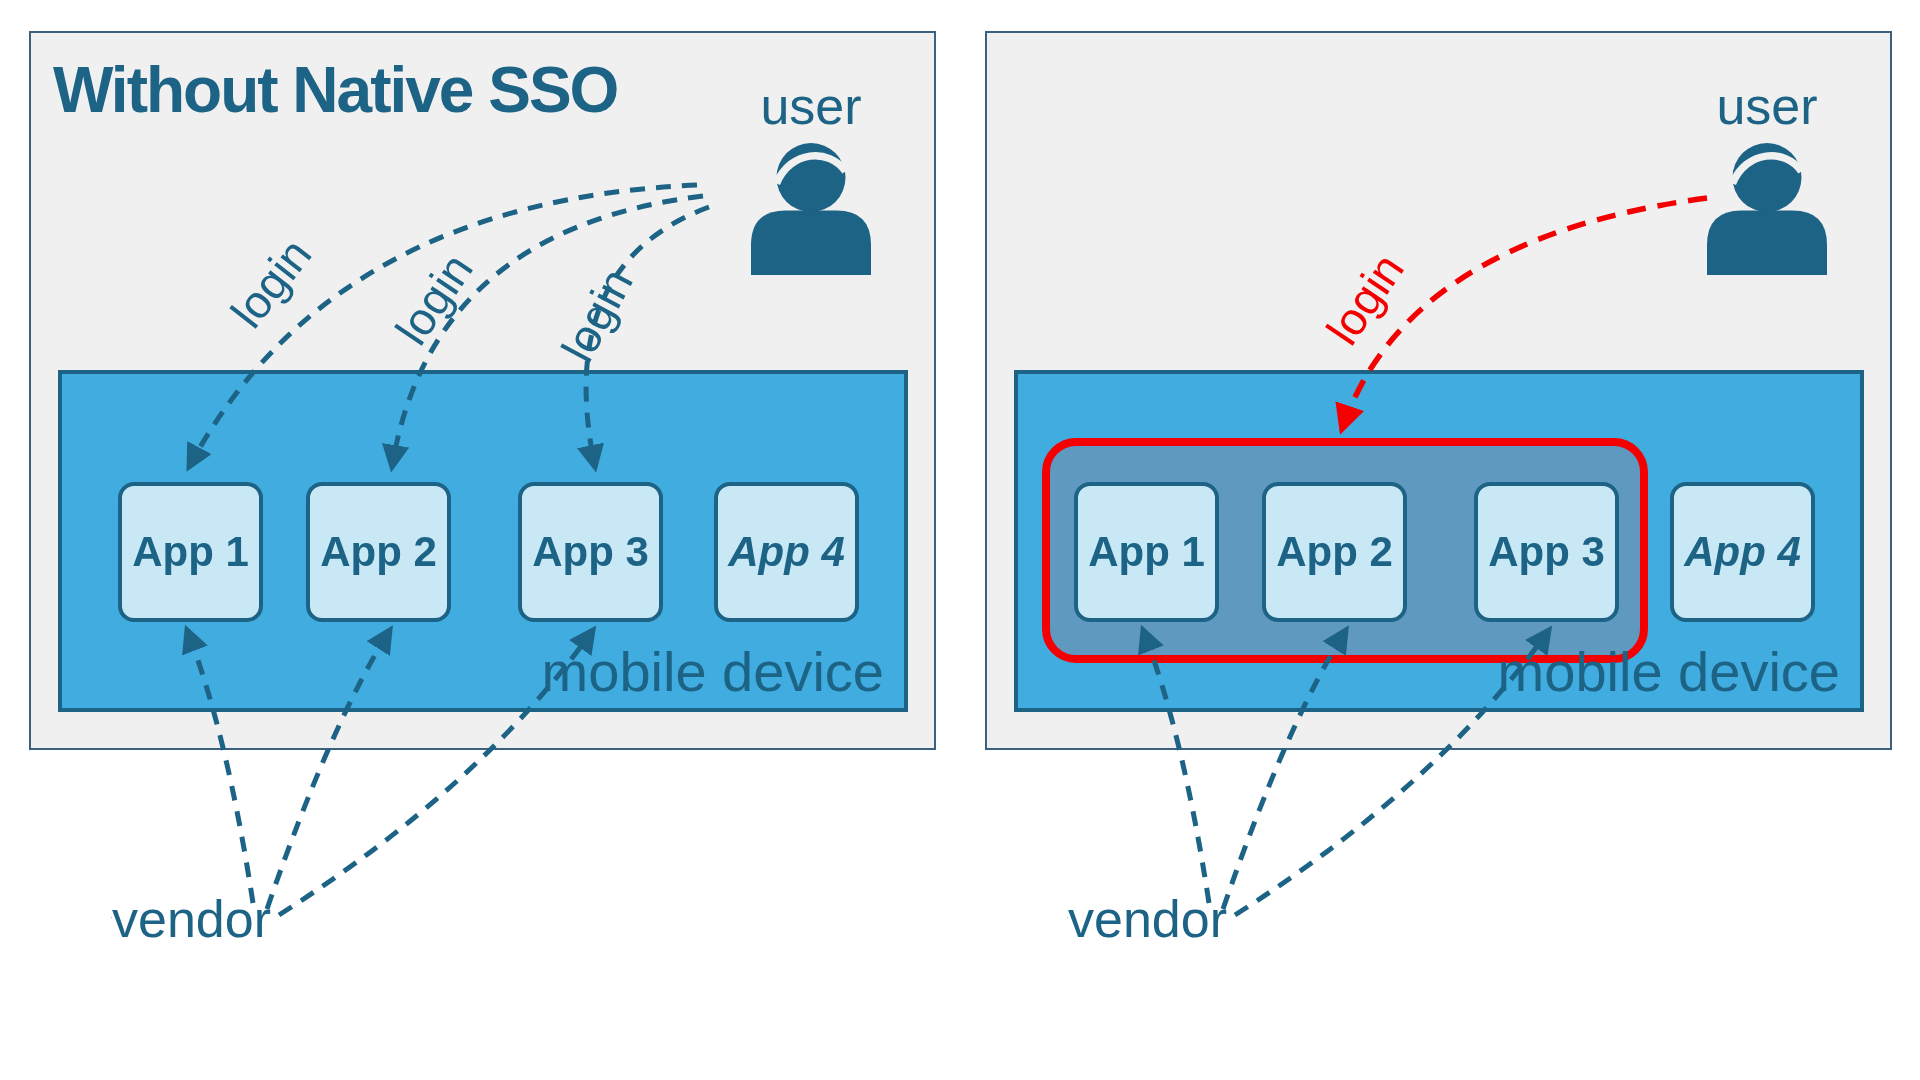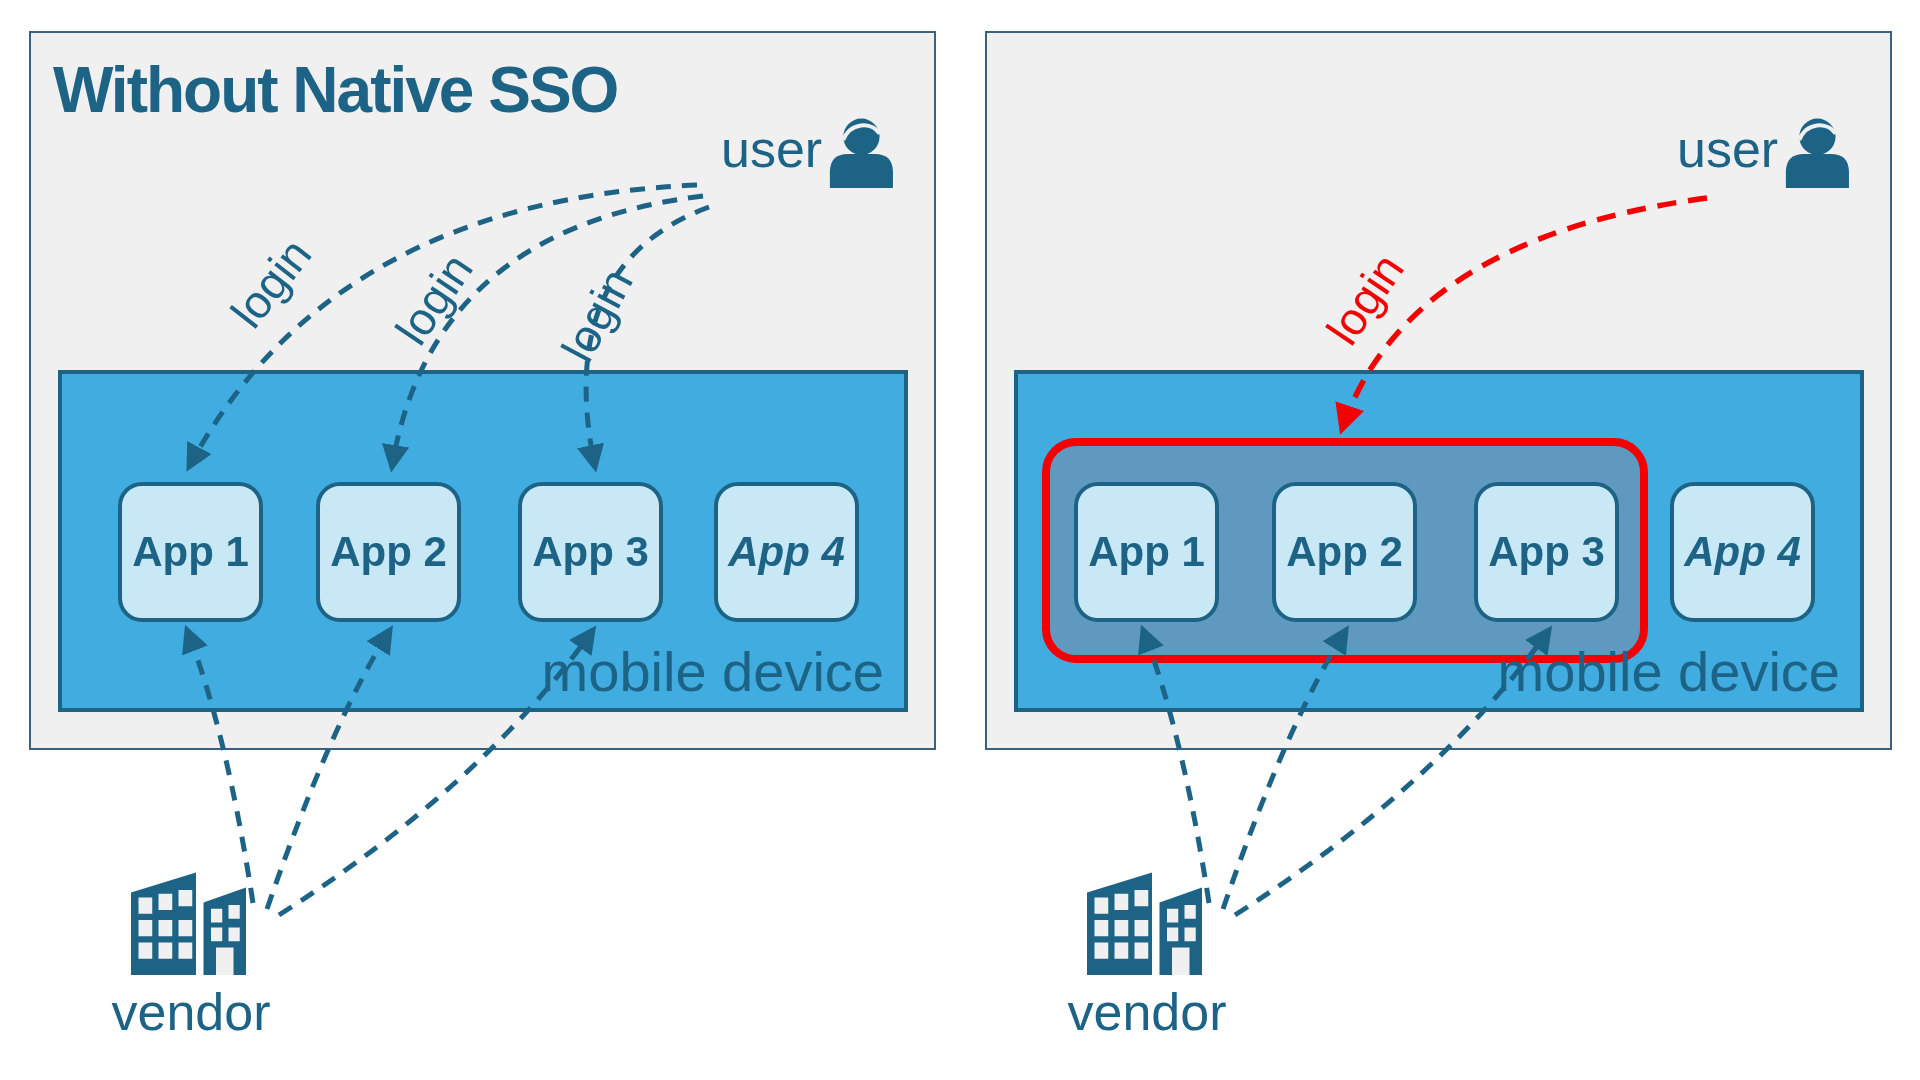--- a/index.html
+++ b/index.html
@@ -9,34 +9,34 @@
   }
   *{margin:0;padding:0;box-sizing:border-box;}
   html,body{width:1920px;height:1080px;}
   body{background:var(--page-bg);font-family:"Liberation Sans",sans-serif;position:relative;overflow:hidden;}
   .panel{position:absolute;top:31px;width:907px;height:719px;background:var(--panel-bg);
     border:2px solid var(--panel-border);}
   #panel-left{left:29px;} #panel-right{left:985px;}
   .panel-title{position:absolute;left:22px;top:20px;font-size:64px;font-weight:bold;
     letter-spacing:-2px;color:var(--teal);white-space:nowrap;}
   .user-block{position:absolute;left:690px;top:46px;width:180px;display:flex;
-    flex-direction:row;align-items:center;text-align:right;}
+    flex-direction:column;align-items:center;text-align:right;}
   .user-label{font-size:52px;color:var(--teal);line-height:1.05;}
   .user-icon{width:150px;height:135px;margin-top:6px;}
   .device{position:absolute;left:27px;top:337px;width:850px;height:342px;
     background:var(--device-blue);border:4px solid var(--teal);}
   .group-box{position:absolute;left:24px;top:64px;width:606px;height:225px;
     background:var(--group-fill);border:8px solid var(--highlight-red);border-radius:34px;z-index:1;}
   .app{position:absolute;top:108px;width:145px;height:140px;background:var(--app-fill);
-    border:4px solid var(--teal);border-radius:24px;display:flex;align-items:center;justify-content:center;
+    border:4px solid var(--teal);border-radius:16px;display:flex;align-items:center;justify-content:center;
     font-size:42px;font-weight:bold;color:var(--teal);z-index:2;}
-  .app-1{left:56px;} .app-2{left:254px;} .app-3{left:456px;} .app-4{left:652px;font-style:italic;}
+  .app-1{left:56px;} .app-2{left:244px;} .app-3{left:456px;} .app-4{left:652px;font-style:italic;}
   .device-label{position:absolute;right:20px;bottom:4px;font-size:56px;color:var(--teal);z-index:3;}
   .vendor-block{position:absolute;left:80px;top:822px;width:160px;display:flex;
-    flex-direction:column;align-items:center;}
+    align-items:center;}
   .vendor-icon{width:150px;height:125px;}
   .vendor-label{font-size:52px;color:var(--teal);margin-top:2px;}
   .arrows{position:absolute;left:0;top:0;width:907px;height:1019px;z-index:5;pointer-events:none;}
   .dash{fill:none;stroke:var(--teal);stroke-width:5;stroke-dasharray:15 11;}
   .dash-red{fill:none;stroke:var(--highlight-red);stroke-width:5.5;stroke-dasharray:19 12;}
   .ah-t{fill:var(--teal);} .ah-r{fill:var(--highlight-red);}
   .login-label{position:absolute;font-size:46px;color:var(--teal);white-space:nowrap;z-index:6;}
   .login-red{color:var(--highlight-red);}
   .r52{transform:translate(-50%,-50%) rotate(-52deg);}
   .r56{transform:translate(-50%,-50%) rotate(-56deg);}

